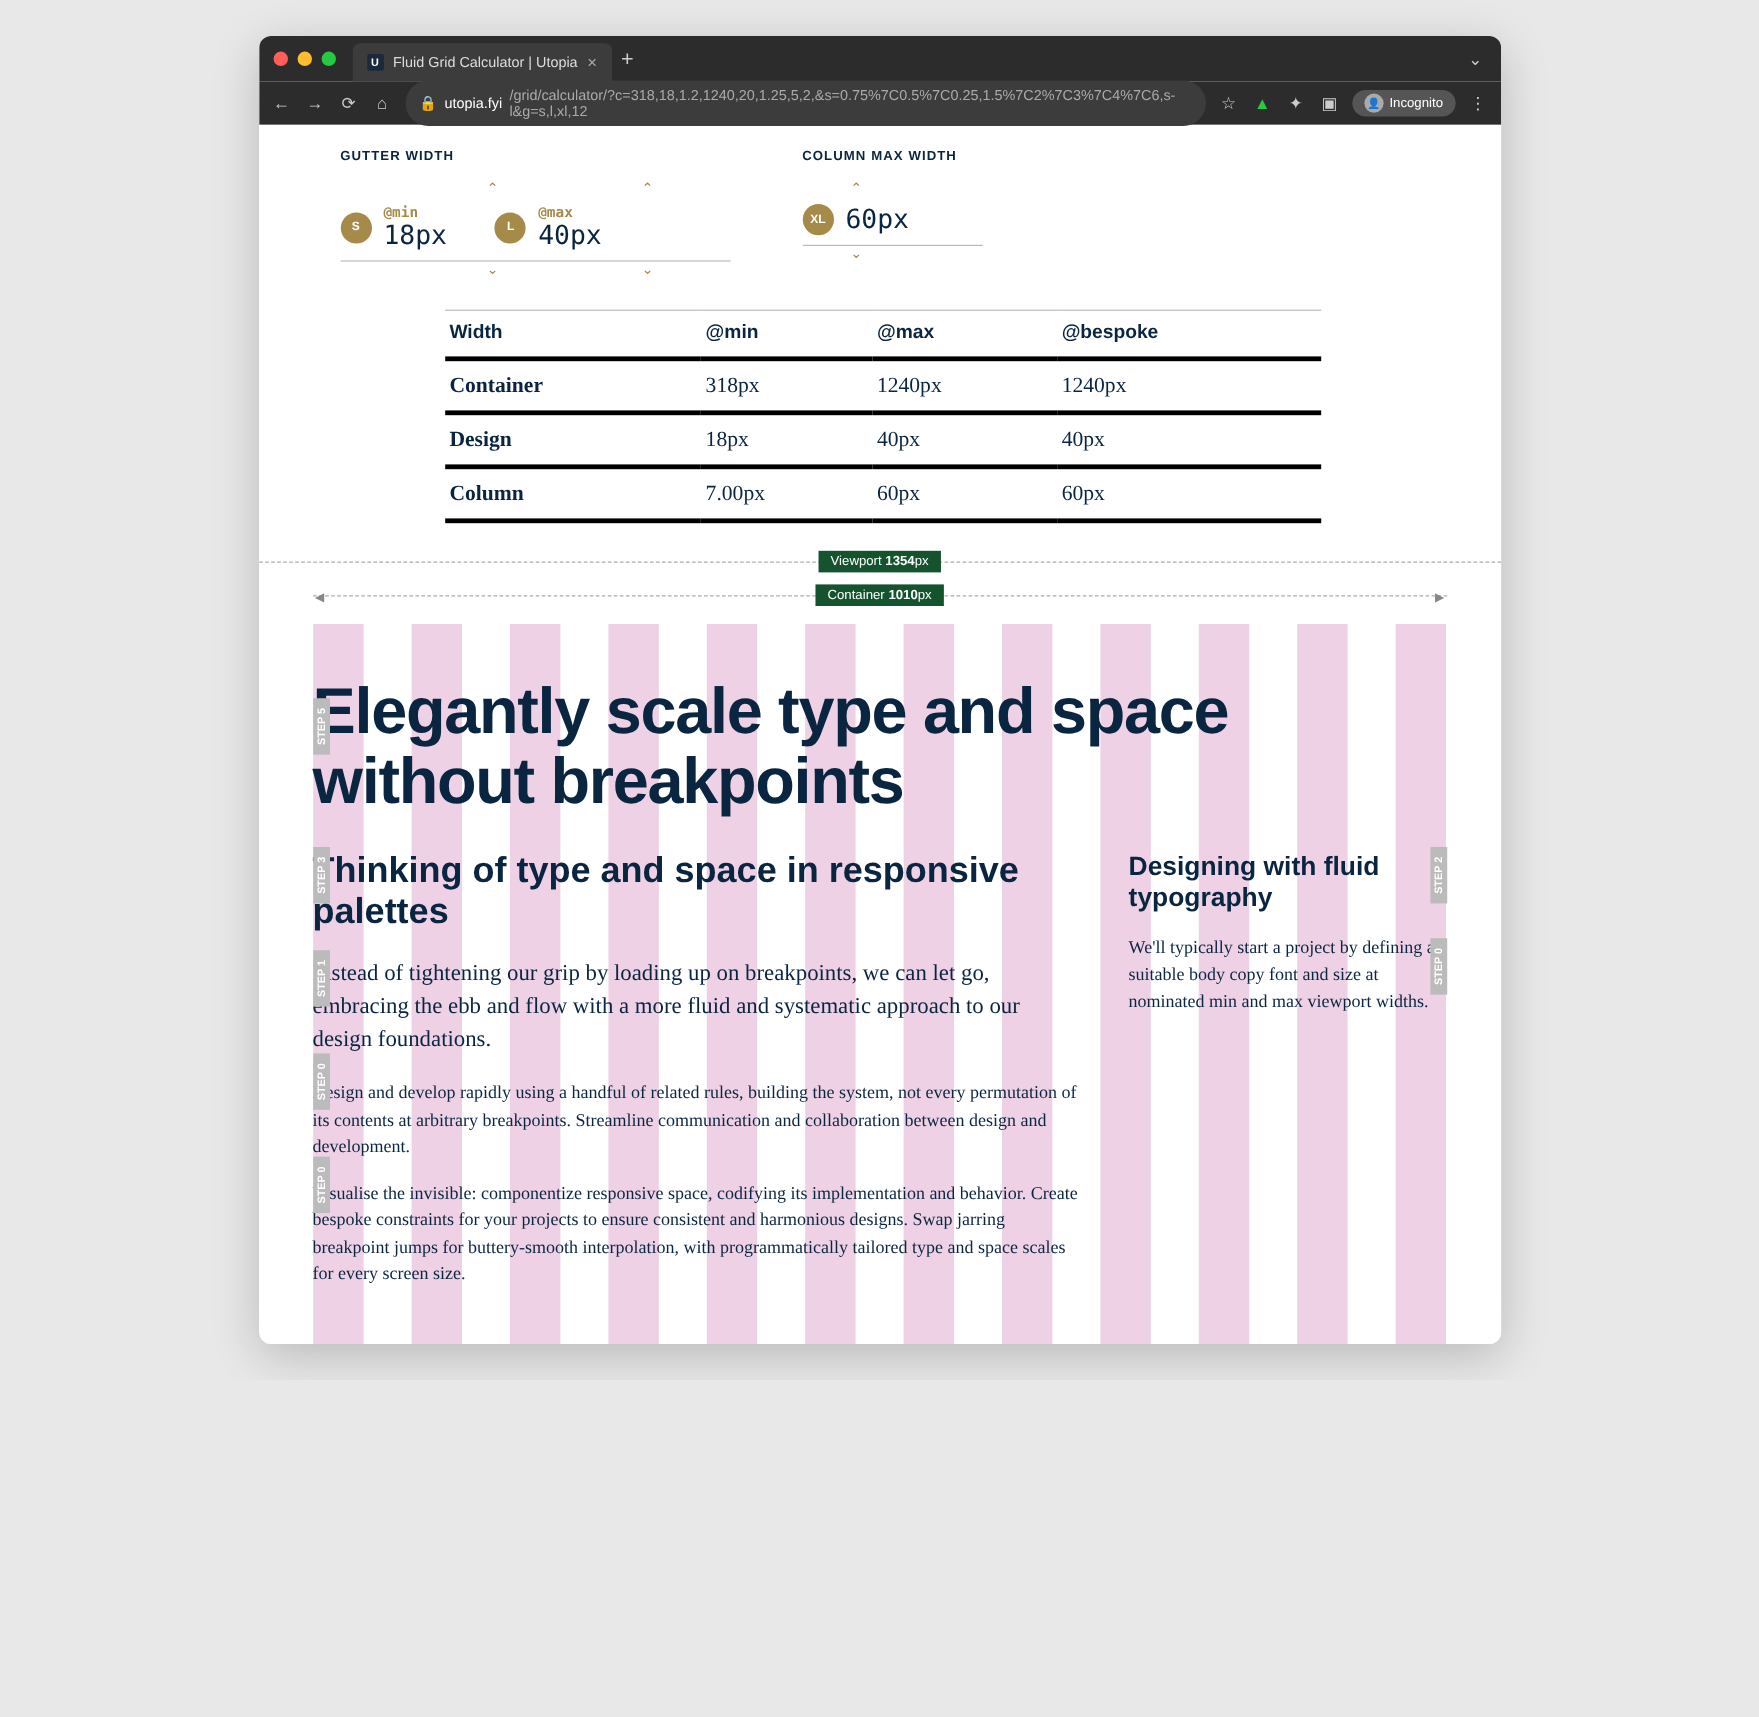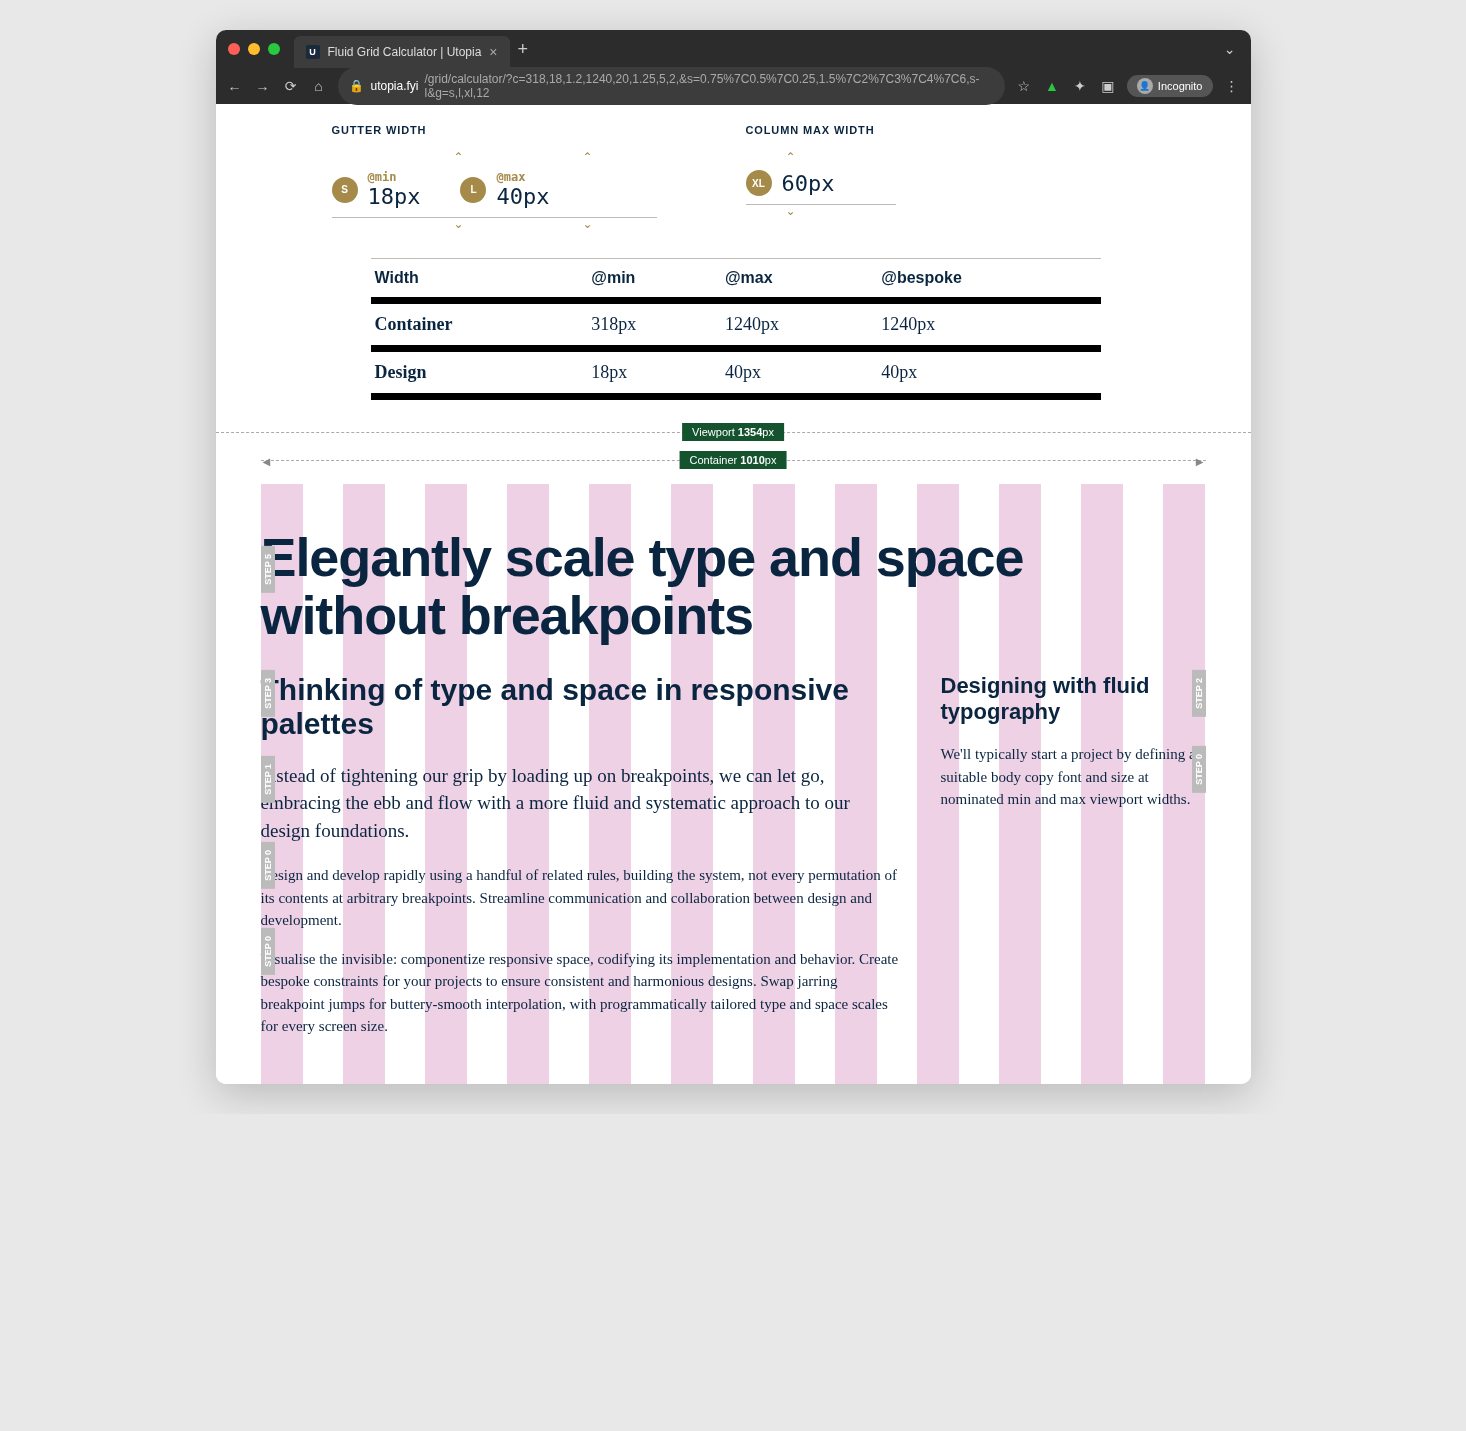--- a/index.html
+++ b/index.html
@@ -89,22 +89,22 @@
   background: #aaa;
   border-radius: 50%;
   display: flex; align-items: center; justify-content: center;
   font-size: 9px;
 }
 
 .page-content { background: #fff; padding: 20px 0 0 0; }
 
 .controls-row {
   display: flex;
-  gap: 89px;
-  padding: 0 116px;
+  gap: 60px;
+  padding: 0 68px;
   margin-bottom: 40px;
 }
 .control-group { }
 .control-label {
   font-size: 11px;
   font-weight: 700;
   letter-spacing: 0.08em;
   color: #0a2540;
   margin-bottom: 12px;
 }
@@ -164,21 +164,21 @@
 
 .data-table {
   width: 730px;
   margin: 0 155px;
   border-collapse: collapse;
   border-top: 1px solid #bbb;
 }
 .data-table th, .data-table td {
   text-align: left;
   padding: 10px 4px;
-  border-bottom: 7px solid #000000;
+  border-bottom: 4px solid #000000;
   font-size: 16px;
   color: #0a2540;
 }
 .data-table th { font-weight: 700; }
 .data-table td.lbl { font-weight: 700; }
 .data-table td { font-family: Georgia, serif; font-size: 18px; }
 
 .viewport-ruler {
   position: relative;
   margin-top: 32px;
@@ -386,20 +386,26 @@
           <td>318px</td>
           <td>1240px</td>
           <td>1240px</td>
         </tr>
         <tr>
           <td class="lbl">Design</td>
           <td>18px</td>
           <td>40px</td>
           <td>40px</td>
         </tr>
+        <tr>
+          <td class="lbl">Column</td>
+          <td>7.00px</td>
+          <td>60px</td>
+          <td>60px</td>
+        </tr>
       </tbody>
     </table>
 
     <div class="viewport-ruler">
       <div class="ruler-label">
         <span>Viewport </span><b>1354</b><span>px</span>
       </div>
     </div>
     <div class="container-ruler">
       <span class="ruler-arrow left">◀</span>

